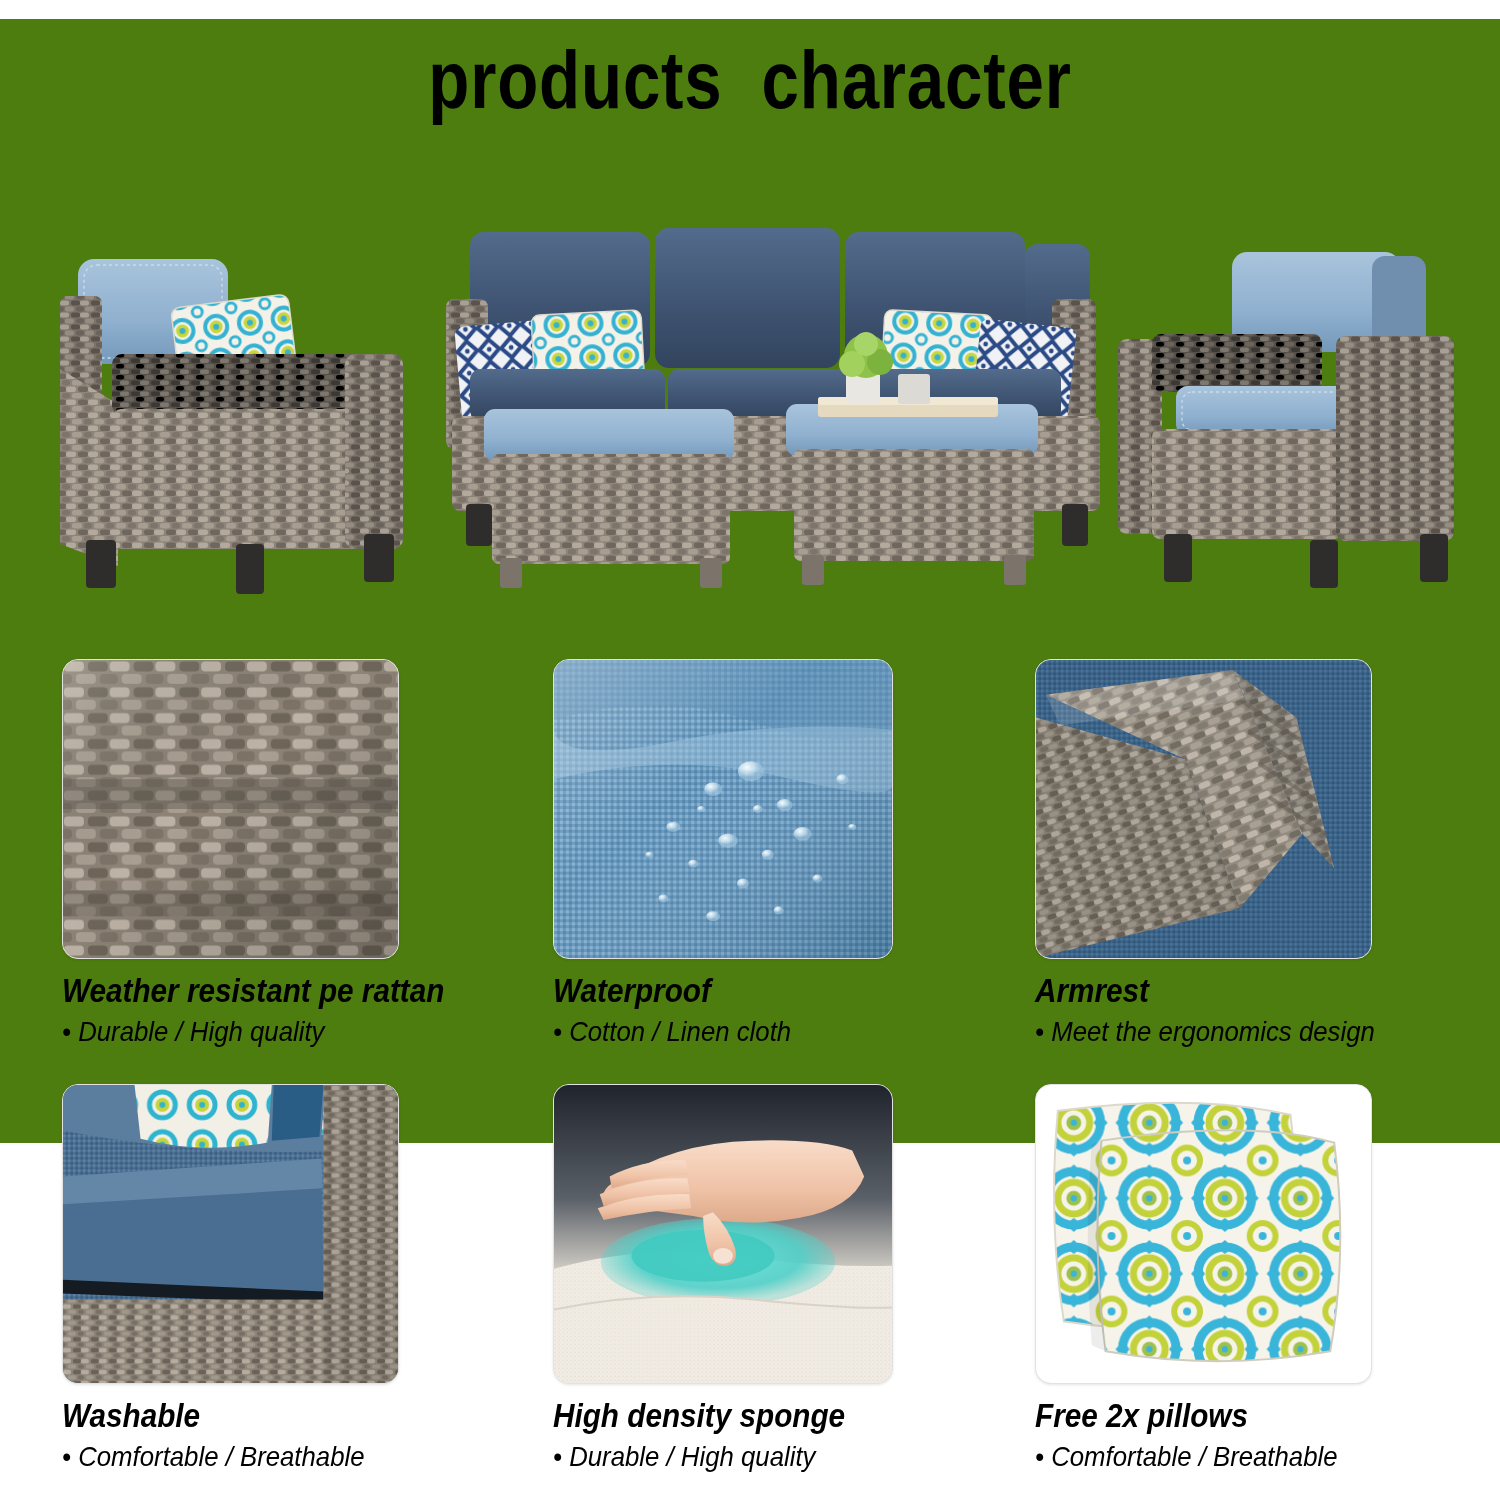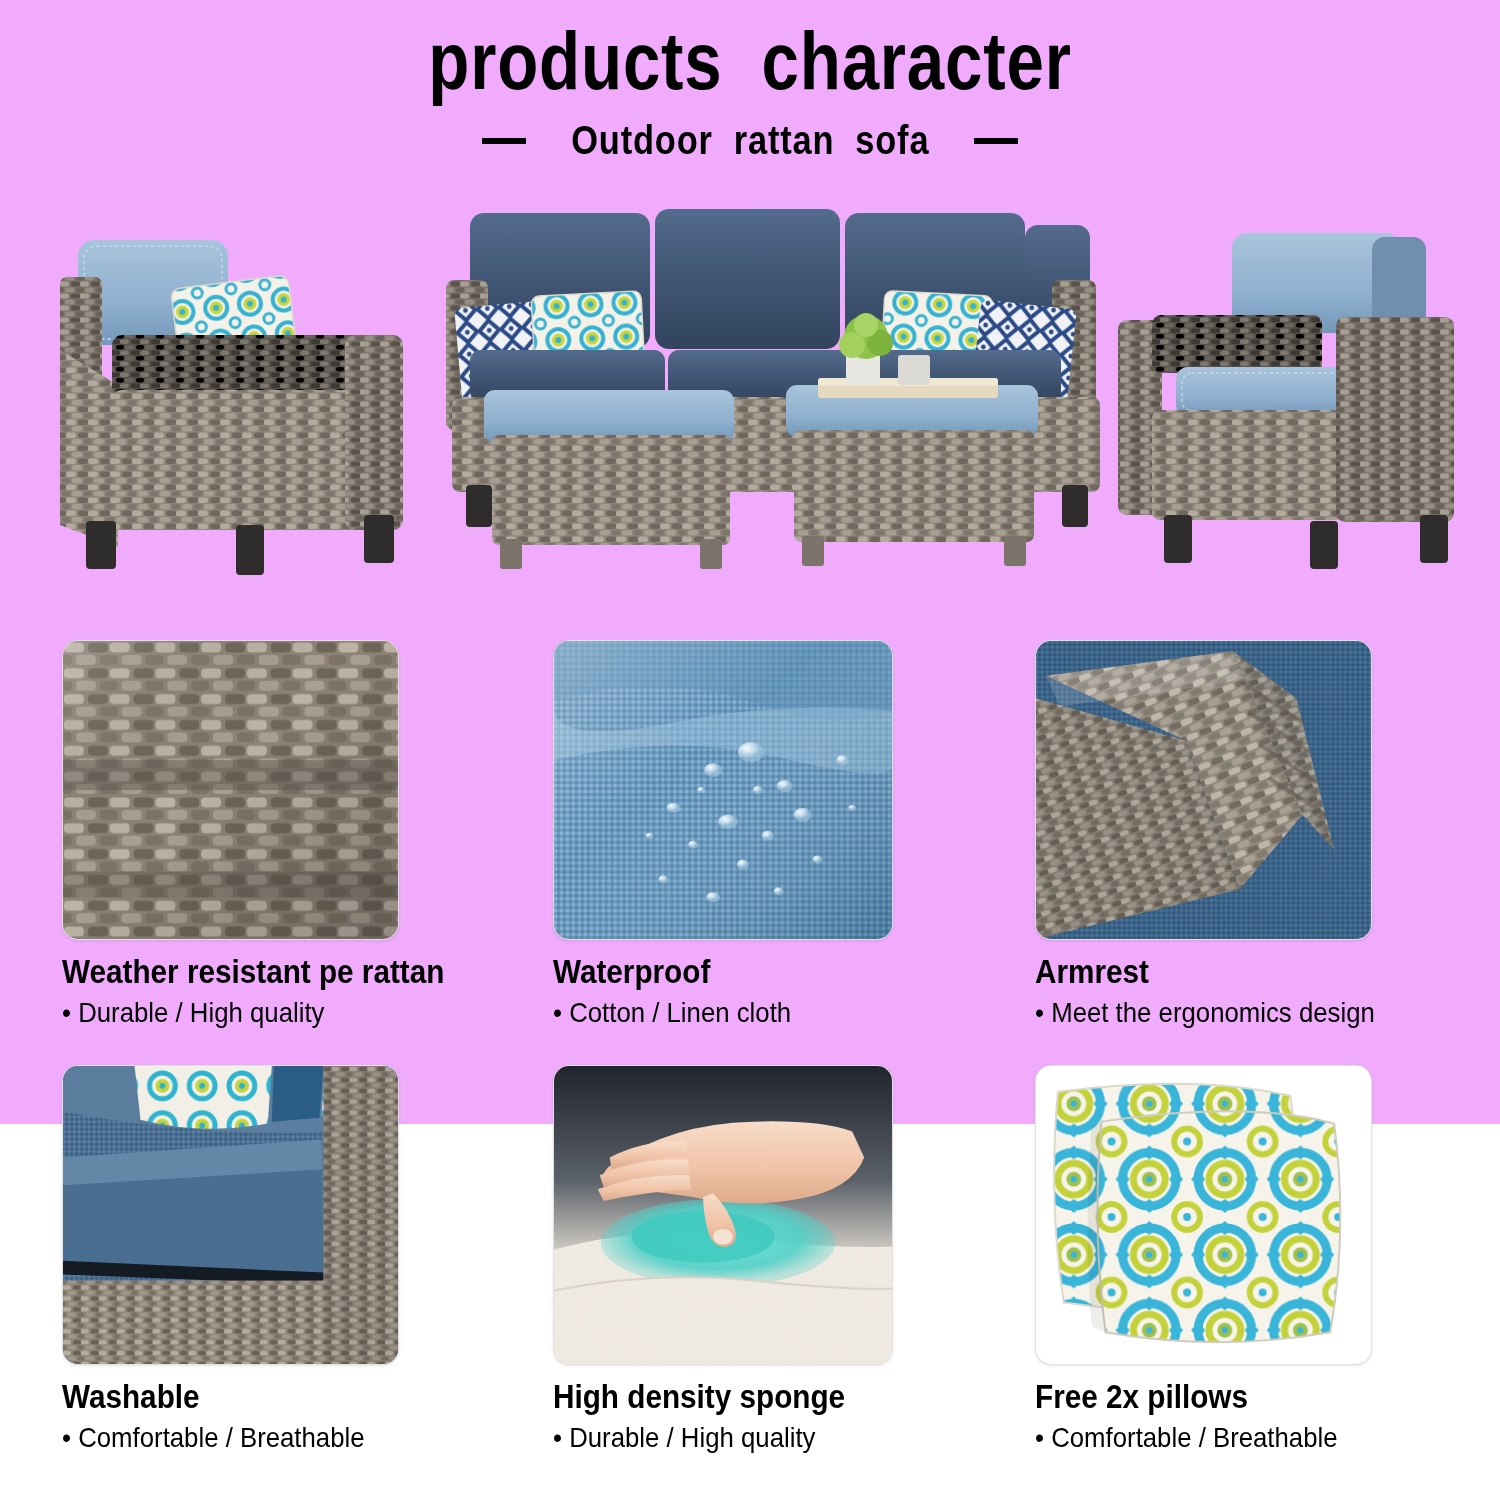--- a/index.html
+++ b/index.html
@@ -2,21 +2,21 @@
 <html><head>
 <meta charset="utf-8">
 <style>
   * { box-sizing: border-box; margin: 0; padding: 0; }
   html, body {
     width: 1500px; height: 1500px;
     background: #ffffff;
     font-family: "Liberation Sans", sans-serif;
     overflow: hidden;
   }
-  .page { position: relative; width: 1500px; height: 1124px; background: #f0abfc; }
+  .page { position: relative; width: 1500px; height: 1124px; background: #4d7c0f; margin-top: 19px; }
 
   
   .header { position: absolute; left: 0; top: 0; width: 1500px; text-align: center; }
   .title {
     font-size: 82px; font-weight: 700; color: #000;
     letter-spacing: 1px; line-height: 1.0;
     transform: scaleX(0.82); transform-origin: center top;
     margin-top: 20px; white-space: pre;
   }
   .subtitle-row {
@@ -29,21 +29,21 @@
     transform: scaleX(0.86); letter-spacing: 1px; white-space: pre;
   }
 
   
   .hero { position: absolute; left: 0; top: 185; width: 1500px; height: 420px; }
   .hero-svg { position: absolute; left: 0; top: 0; }
 
   
   .grid { position: absolute; left: 0; top: 640px; width: 1500px; }
   .row { position: relative; height: 425px; }
-  .cell { position: absolute; top: 0; width: 460px; }
+  .cell { position: absolute; top: 0; width: 460px; font-style: italic; }
   .cell.c0 { left: 62px; }
   .cell.c1 { left: 553px; }
   .cell.c2 { left: 1035px; }
 
   .tile {
     position: relative; width: 337px; height: 300px;
     border-radius: 16px; overflow: hidden;
     border: 1px solid #e2e2e2;
     box-shadow: 0 1px 3px rgba(0,0,0,0.10);
     background: #ddd;
@@ -65,25 +65,20 @@
     white-space: nowrap; line-height: 1.15;
   }
 </style>
 </head>
 <body>
 
 <div class="page">
 
   <div class="header">
     <div class="title">products  character</div>
-    <div class="subtitle-row">
-      <span class="dash"></span>
-      <span class="subtitle">Outdoor  rattan  sofa</span>
-      <span class="dash"></span>
-    </div>
   </div>
 
   <div class="hero" style="top:185px">
     <svg class="hero-svg" width="1500" height="420" viewBox="0 0 1500 420">
       <defs>
 
         <pattern id="weaveA" width="22" height="13" patternUnits="userSpaceOnUse">
           <rect width="22" height="13" fill="#8e857a"></rect>
           <rect x="0" y="0.5" width="10" height="5.5" rx="2.2" fill="#b3a99d"></rect>
           <rect x="12" y="0.5" width="10" height="5.5" rx="2.2" fill="#6f675e"></rect>

